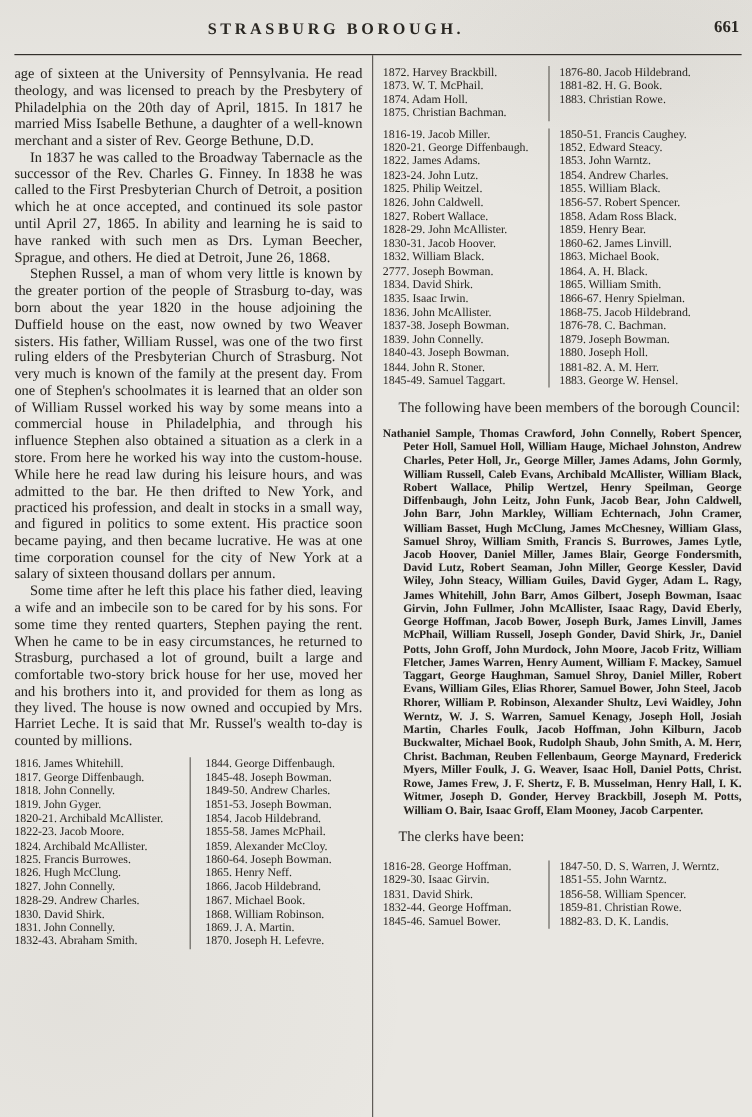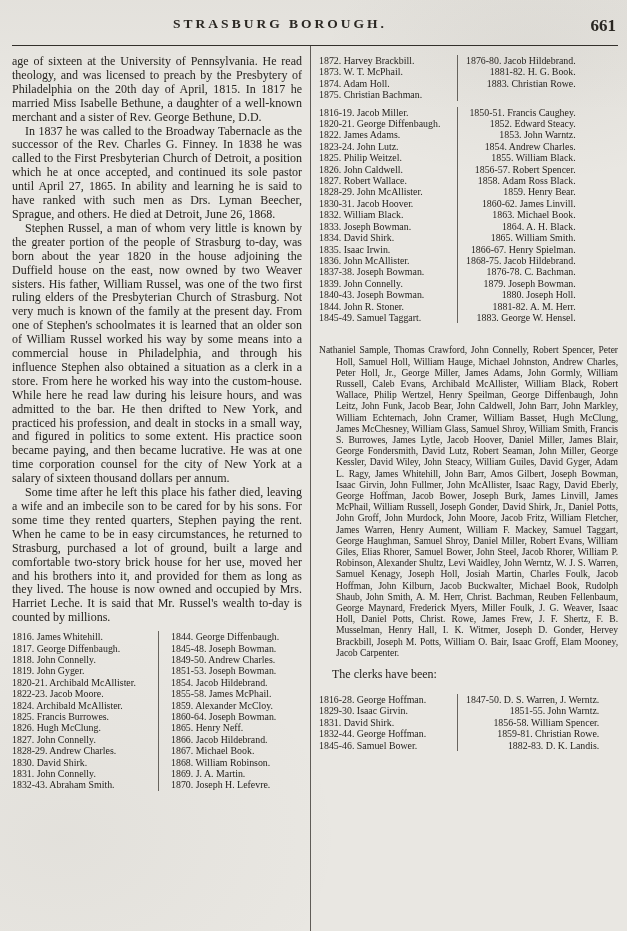--- a/index.html
+++ b/index.html
@@ -17,41 +17,41 @@
       radial-gradient(ellipse 300px 180px at 85% 6%, rgba(110,105,95,0.07), transparent 70%),
       radial-gradient(ellipse 400px 300px at 10% 90%, rgba(110,105,95,0.05), transparent 70%),
       linear-gradient(180deg, rgba(120,115,105,0.05), rgba(120,115,105,0) 12%);
   }
   .page{position:relative;width:627px;height:809px;box-sizing:border-box;padding:0 9px 11px 12px;}
   .header{position:relative;height:45px;border-bottom:1.6px solid #33302b;}
   .header-title{
     position:absolute;left:0;right:70px;top:16px;text-align:center;
     font-weight:bold;font-size:13.5px;letter-spacing:3px;color:#2a2722;
   }
-  .page-number{position:absolute;right:2px;top:16px;font-weight:bold;font-size:17px;color:#2a2722;}
+  .page-number{position:absolute;right:2px;top:16px;font-weight:bold;font-size:14px;color:#2a2722;}
   .columns{display:flex;height:885px;}
   .col{box-sizing:border-box;padding-top:9px;}
   .col-left{width:298px;padding-right:8px;}
   .col-divider{width:0;border-left:1px solid rgba(50,46,40,0.75);height:100%;}
   .col-right{flex:1;padding-left:8px;}
   p{margin:0;}
   .body{font-size:12px;line-height:13.9px;text-align:justify;}
   .indent{text-indent:13px;}
   .body b{letter-spacing:0.4px;}
   .section-heading{margin-top:10px;}
   .two-list{display:flex;margin-top:6px;font-size:9.9px;line-height:11.4px;}
   .two-list .sub-left{border-right:1px solid rgba(50,46,40,0.7);}
   .col-left .sub-left{width:146px;}
   .col-left .sub-right{padding-left:12px;}
   .col-right .sub-left{width:138px;}
-  .col-right .sub-right{padding-left:8px;text-align:right;}
+  .col-right .sub-right{padding-left:8px;}
   .list-item{white-space:nowrap;}
   .council-names{
-    margin-top:21px;font-size:9.6px;line-height:11.2px;text-align:justify;
-    padding-left:17px;text-indent:-17px;letter-spacing:-0.05px;
+    margin-top:9px;font-size:9.6px;line-height:11.2px;text-align:justify;
+    padding-left:17px;text-indent:-17px;letter-spacing:-0.05px;font-weight:bold;
   }
 </style>
 </head>
 <body>
 
 <div class="page">
   <div class="header">
     <div class="header-title">STRASBURG BOROUGH.</div>
     <div class="page-number">661</div>
   </div>
@@ -121,21 +121,21 @@
             <div class="list-item">1816-19.  Jacob Miller.</div>
             <div class="list-item">1820-21.  George Diffenbaugh.</div>
             <div class="list-item">1822.  James Adams.</div>
             <div class="list-item">1823-24.  John Lutz.</div>
             <div class="list-item">1825.  Philip Weitzel.</div>
             <div class="list-item">1826.  John Caldwell.</div>
             <div class="list-item">1827.  Robert Wallace.</div>
             <div class="list-item">1828-29.  John McAllister.</div>
             <div class="list-item">1830-31.  Jacob Hoover.</div>
             <div class="list-item">1832.  William Black.</div>
-            <div class="list-item">1833.  Joseph Bowman.</div>
+            <div class="list-item">2777.  Joseph Bowman.</div>
             <div class="list-item">1834.  David Shirk.</div>
             <div class="list-item">1835.  Isaac Irwin.</div>
             <div class="list-item">1836.  John McAllister.</div>
             <div class="list-item">1837-38.  Joseph Bowman.</div>
             <div class="list-item">1839.  John Connelly.</div>
             <div class="list-item">1840-43.  Joseph Bowman.</div>
             <div class="list-item">1844.  John R. Stoner.</div>
             <div class="list-item">1845-49.  Samuel Taggart.</div>
           </div>
         <div class="sub-right">
@@ -154,20 +154,21 @@
             <div class="list-item">1866-67.  Henry Spielman.</div>
             <div class="list-item">1868-75.  Jacob Hildebrand.</div>
             <div class="list-item">1876-78.  C. Bachman.</div>
             <div class="list-item">1879.  Joseph Bowman.</div>
             <div class="list-item">1880.  Joseph Holl.</div>
             <div class="list-item">1881-82.  A. M. Herr.</div>
             <div class="list-item">1883.  George W. Hensel.</div>
           </div>
       </div>
 
+      <p class="body indent section-heading">The following have been members of the borough Council:</p>
       <p class="council-names">Nathaniel Sample, Thomas Crawford, John Connelly, Robert Spencer, Peter Holl, Samuel Holl, William Hauge, Michael Johnston, Andrew Charles, Peter Holl, Jr., George Miller, James Adams, John Gormly, William Russell, Caleb Evans, Archibald McAllister, William Black, Robert Wallace, Philip Wertzel, Henry Speilman, George Diffenbaugh, John Leitz, John Funk, Jacob Bear, John Caldwell, John Barr, John Markley, William Echternach, John Cramer, William Basset, Hugh McClung, James McChesney, William Glass, Samuel Shroy, William Smith, Francis S. Burrowes, James Lytle, Jacob Hoover, Daniel Miller, James Blair, George Fondersmith, David Lutz, Robert Seaman, John Miller, George Kessler, David Wiley, John Steacy, William Guiles, David Gyger, Adam L. Ragy, James Whitehill, John Barr, Amos Gilbert, Joseph Bowman, Isaac Girvin, John Fullmer, John McAllister, Isaac Ragy, David Eberly, George Hoffman, Jacob Bower, Joseph Burk, James Linvill, James McPhail, William Russell, Joseph Gonder, David Shirk, Jr., Daniel Potts, John Groff, John Murdock, John Moore, Jacob Fritz, William Fletcher, James Warren, Henry Aument, William F. Mackey, Samuel Taggart, George Haughman, Samuel Shroy, Daniel Miller, Robert Evans, William Giles, Elias Rhorer, Samuel Bower, John Steel, Jacob Rhorer, William P. Robinson, Alexander Shultz, Levi Waidley, John Werntz, W. J. S. Warren, Samuel Kenagy, Joseph Holl, Josiah Martin, Charles Foulk, Jacob Hoffman, John Kilburn, Jacob Buckwalter, Michael Book, Rudolph Shaub, John Smith, A. M. Herr, Christ. Bachman, Reuben Fellenbaum, George Maynard, Frederick Myers, Miller Foulk, J. G. Weaver, Isaac Holl, Daniel Potts, Christ. Rowe, James Frew, J. F. Shertz, F. B. Musselman, Henry Hall, I. K. Witmer, Joseph D. Gonder, Hervey Brackbill, Joseph M. Potts, William O. Bair, Isaac Groff, Elam Mooney, Jacob Carpenter.</p>
 
       <p class="body indent section-heading">The clerks have been:</p>
       <div class="two-list">
       </div>
 
       <div class="two-list">
         <div class="sub-left">
             <div class="list-item">1816-28.  George Hoffman.</div>
             <div class="list-item">1829-30.  Isaac Girvin.</div>

